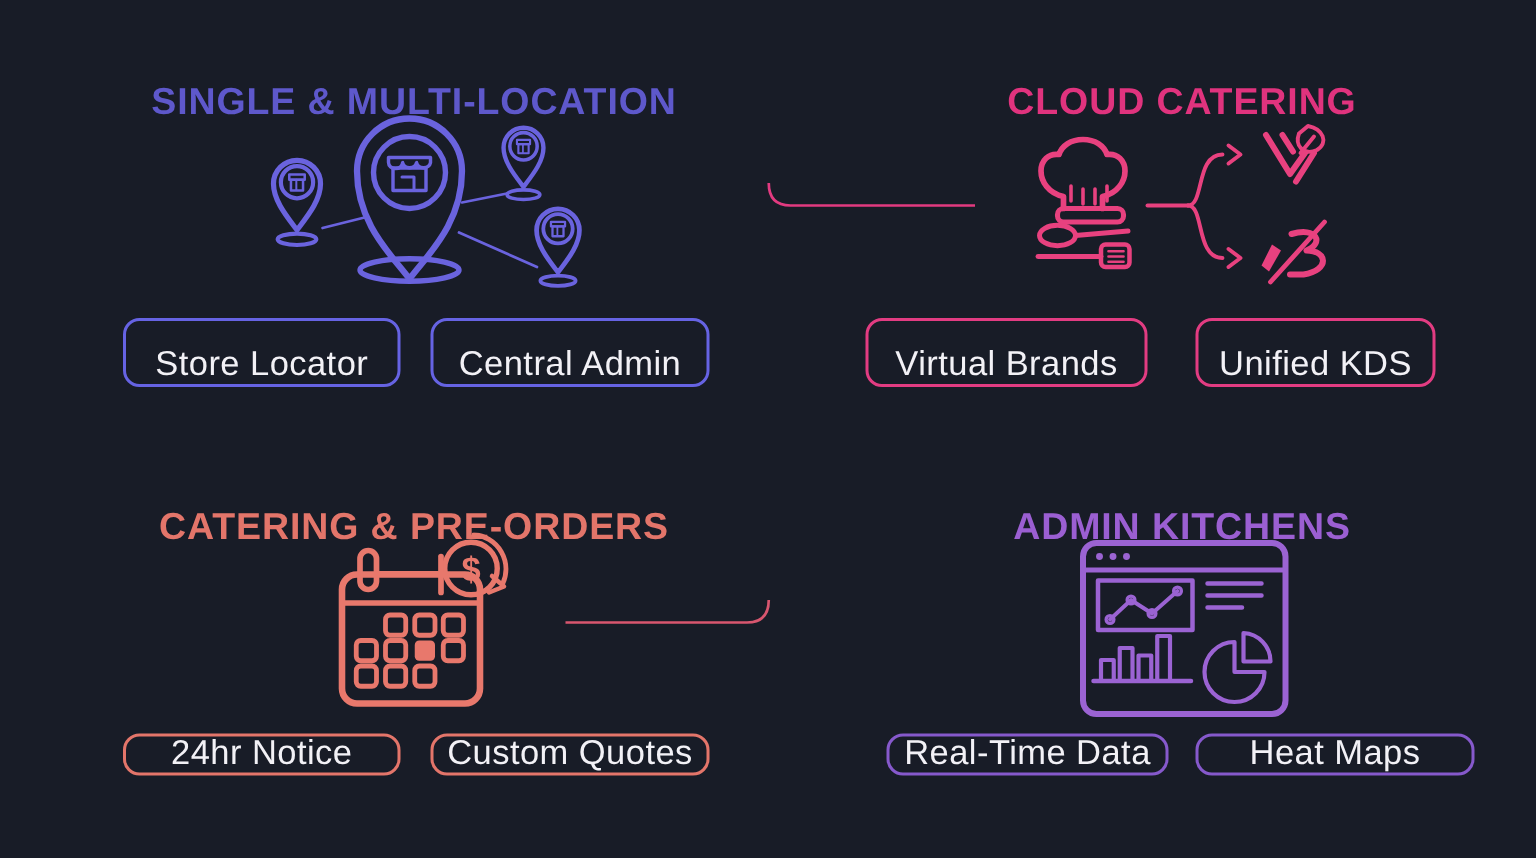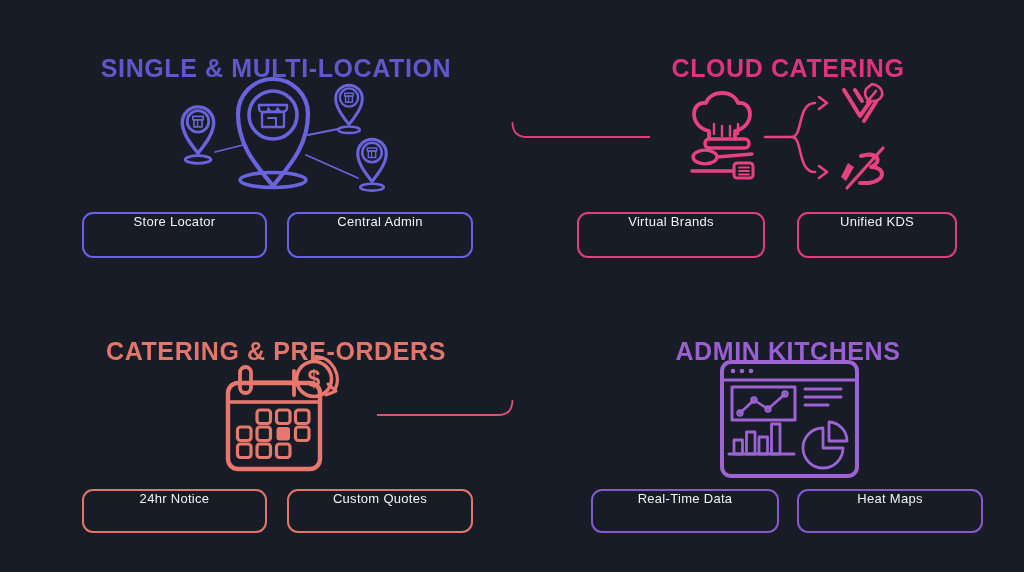--- a/index.html
+++ b/index.html
@@ -18,26 +18,26 @@
   #q0 .q-title,#q1 .q-title{top:33px;}
   #q2 .q-title,#q3 .q-title{top:30px;}
   .q-icon{position:absolute;color:var(--icon,#888);}
   #q0 .q-icon{left:142px;top:66px;}
   #q1 .q-icon{left:148px;top:78px;}
   #q2 .q-icon{left:200px;top:69px;}
   #q3 .q-icon{left:183px;top:70px;}
   .chip{
     position:absolute;height:46px;box-sizing:border-box;
     border:2px solid var(--border,#888);border-radius:11px;
-    display:flex;align-items:flex-start;justify-content:center;
-    color:var(--chip-text,#F2F1F6);font-size:13px;letter-spacing:.3px;
+    display:flex;align-items:flex-end;justify-content:center;
+    color:var(--chip-text,#F2F1F6);font-size:23px;letter-spacing:.3px;
     background:transparent;white-space:nowrap;
   }
   #q0 .chip,#q1 .chip{top:212px;}
-  #q2 .chip,#q3 .chip{top:203px;height:44px;}
+  #q2 .chip,#q3 .chip{top:203px;height:28px;}
   #q0 .chip-a{left:62px;width:185px;}  #q0 .chip-b{left:267px;width:186px;}
   #q1 .chip-a{left:45px;width:188px;}  #q1 .chip-b{left:265px;width:160px;}
   #q2 .chip-a{left:62px;width:185px;}  #q2 .chip-b{left:267px;width:186px;}
   #q3 .chip-a{left:59px;width:188px;}  #q3 .chip-b{left:265px;width:186px;}
   #connector-layer{position:absolute;left:0;top:0;pointer-events:none;}
   svg{display:block;}
 </style>
 </head>
 <body style="--bg: #181C27; --chip-text: #F2F1F6;">
 

